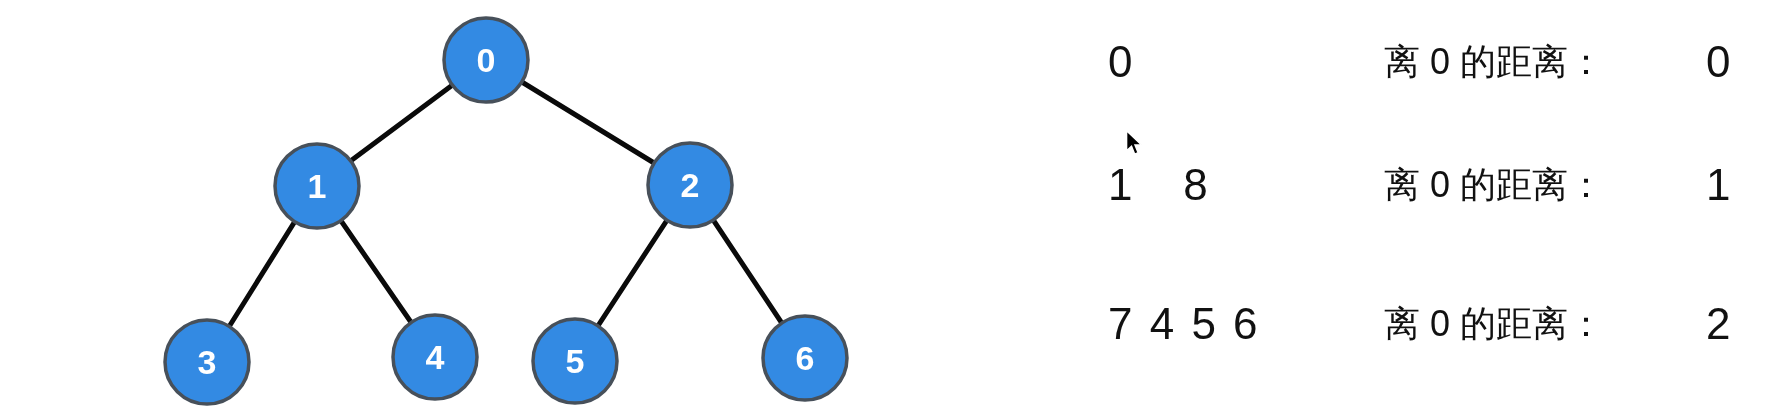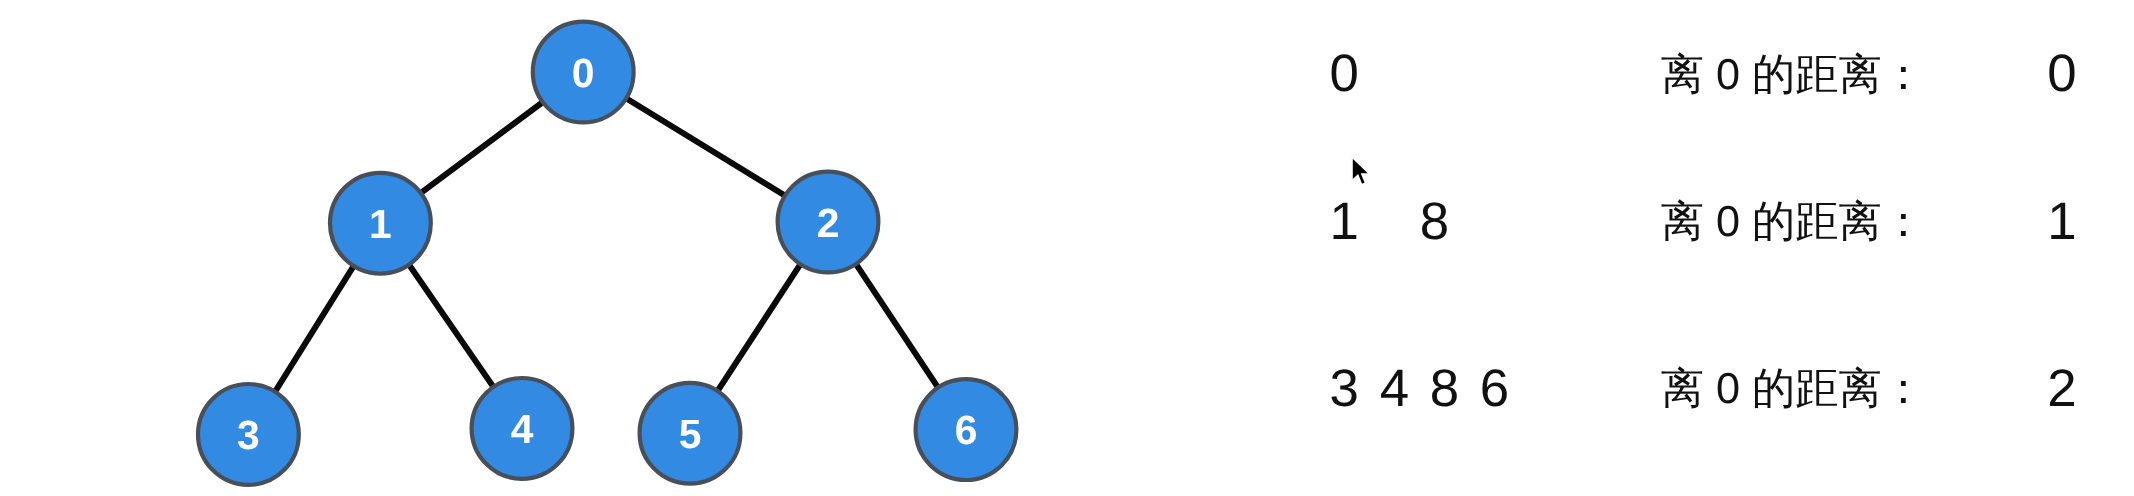--- a/index.html
+++ b/index.html
@@ -111,21 +111,21 @@
       <span class="lv-nodes">0</span>
       <span class="lv-label">离 0 的距离：</span>
       <span class="lv-value">0</span>
     </div>
     <div class="level-row row-1">
       <span class="lv-nodes">1   8</span>
       <span class="lv-label">离 0 的距离：</span>
       <span class="lv-value">1</span>
     </div>
     <div class="level-row row-2">
-      <span class="lv-nodes">3 4 8 6</span>
+      <span class="lv-nodes">7 4 5 6</span>
       <span class="lv-label">离 0 的距离：</span>
       <span class="lv-value">2</span>
     </div>
   </div>
 
   <svg class="cursor" width="18" height="28" viewBox="0 0 15 23" style="left: 1126px; top: 130px;">
     <path d="M0.5,0.5 L0.5,17.2 L4.6,13.4 L7.2,19.9 L10.1,18.7 L7.5,12.4 L13.0,12.4 Z" fill="#000000" stroke="#ffffff" stroke-width="1.2"></path>
   </svg>
 
 </div>

